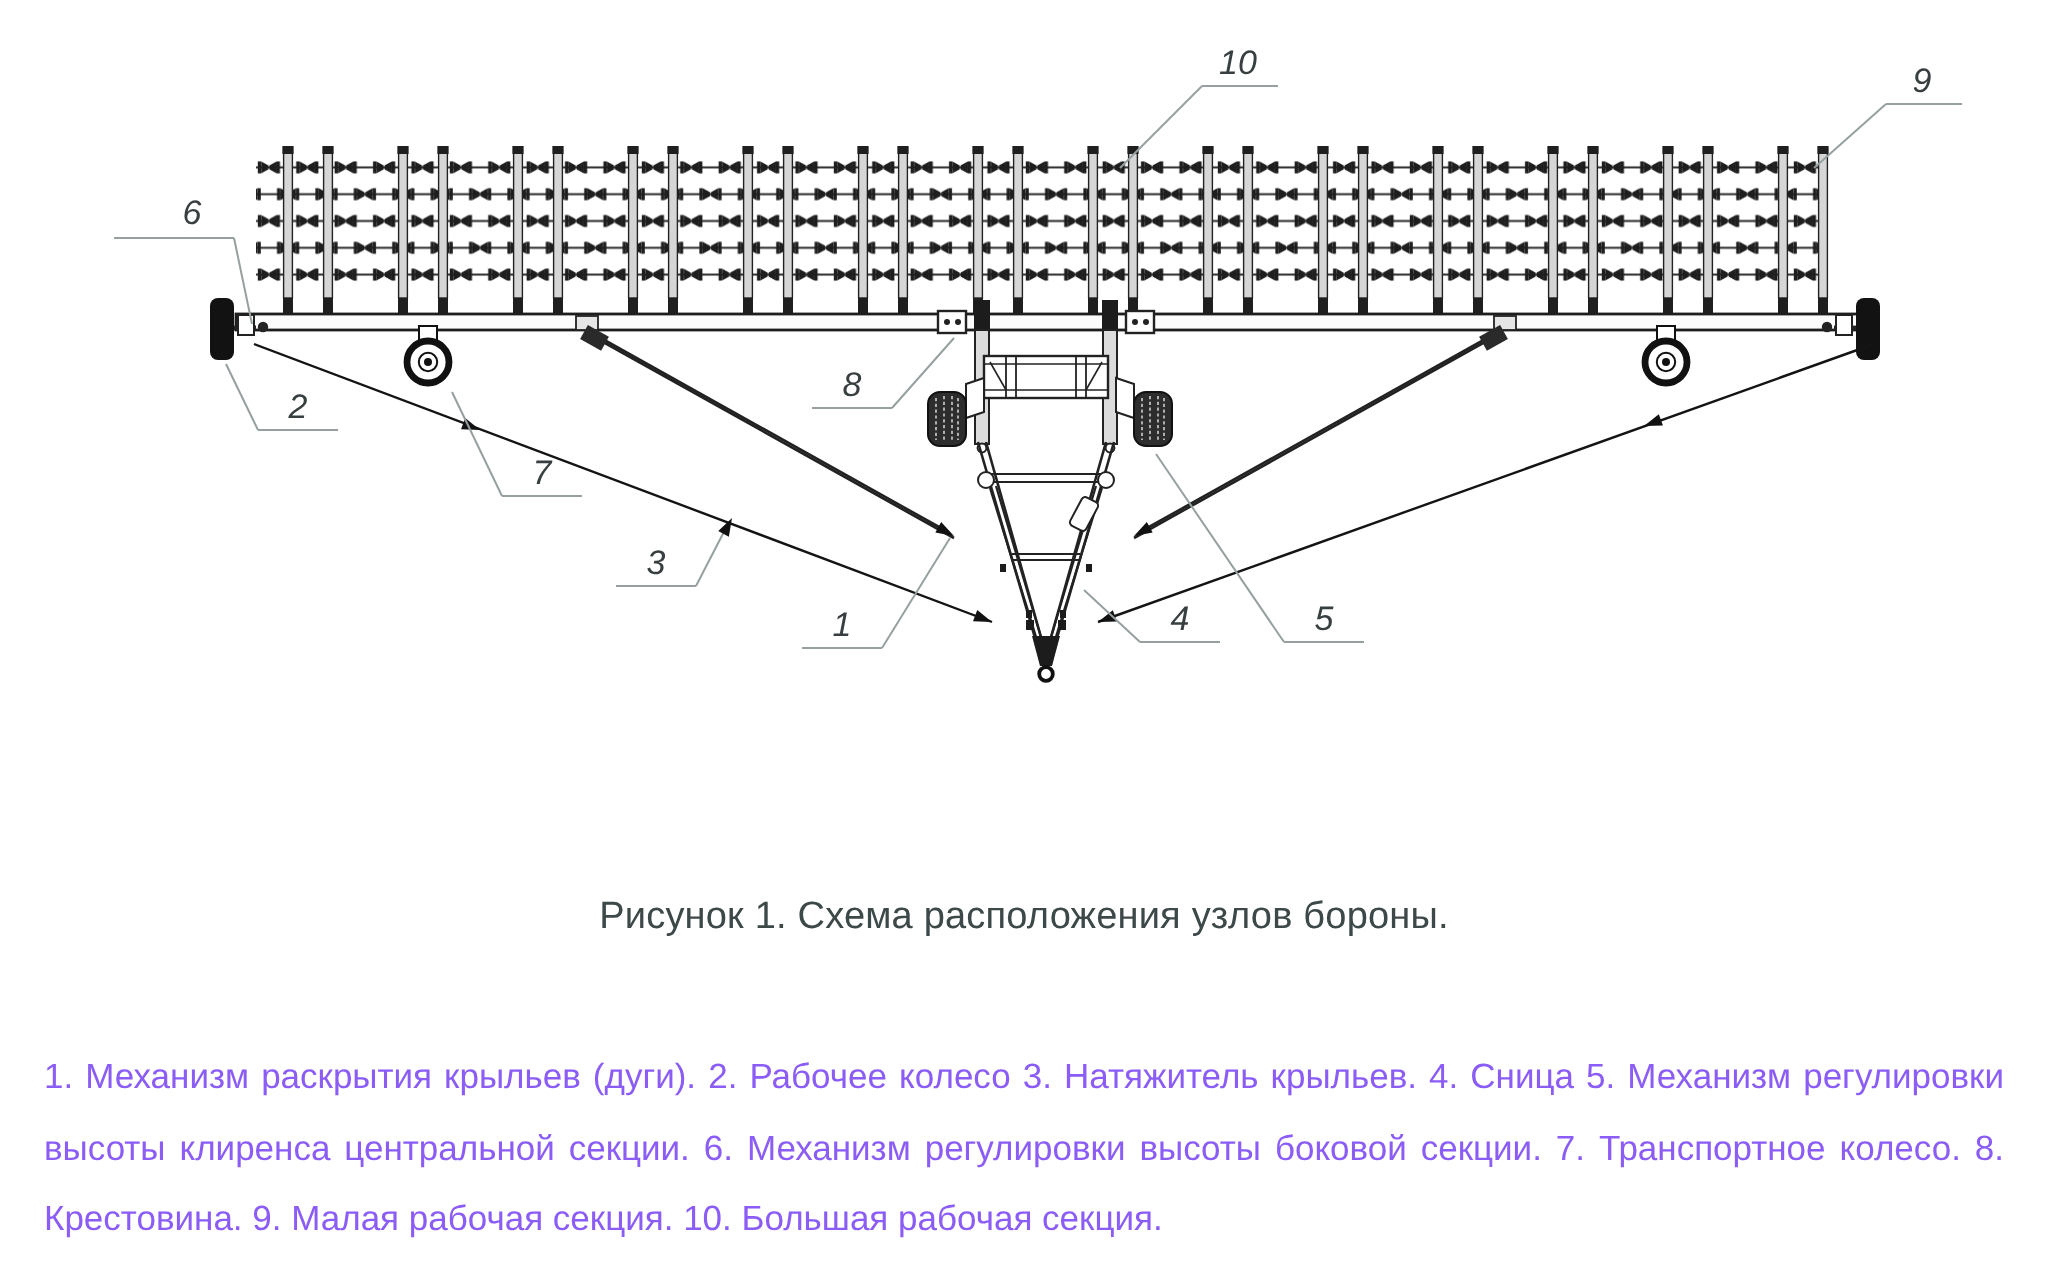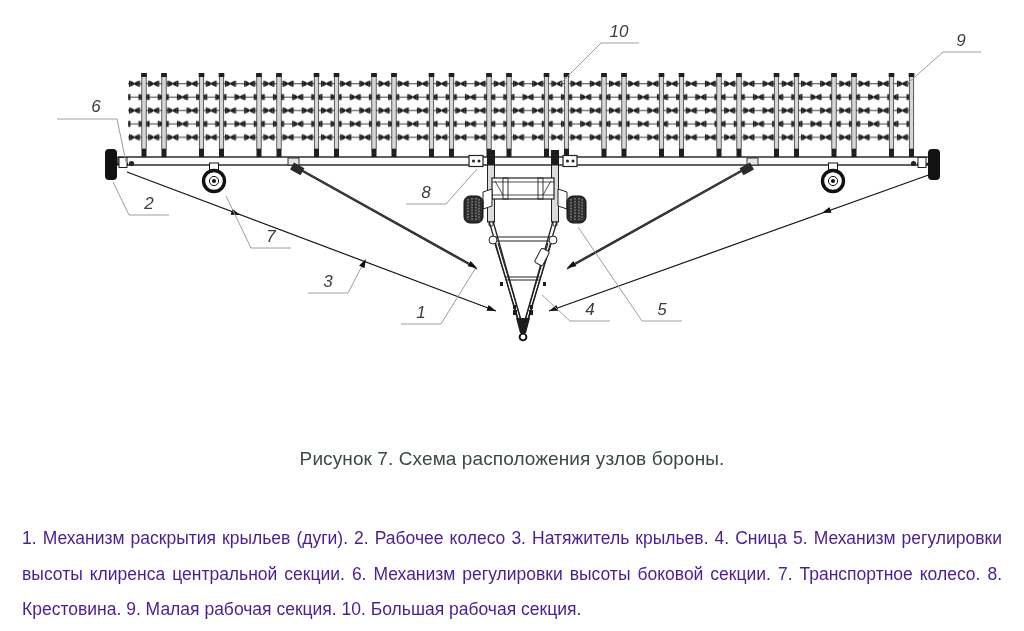--- a/index.html
+++ b/index.html
@@ -36,21 +36,21 @@
   }
   p.legend {
     margin: 0;
     position: absolute;
     left: 22px;
     top: 521px;
     width: 980px;
     font-size: 17.5px;
     line-height: 35.5px;
     text-align: justify;
-    color: #4c1d95;
+    color: #8b5cf6;
   }
   
   .ln   { stroke: #222222; fill: none; }
   .lead { stroke: #96a0a0; stroke-width: 1; fill: none; }
   .num  { font-family: "Liberation Sans", sans-serif; font-style: italic;
           font-size: 17px; fill: #383f40; text-anchor: middle; }
 </style>
 </head>
 <body>
 
@@ -285,18 +285,18 @@
         <line x1="943" y1="52" x2="907" y2="84" class="lead"></line>
         <text x="961" y="46" class="num">9</text>
       </g>
       <g>
         <line x1="601" y1="43" x2="639" y2="43" class="lead"></line>
         <line x1="601" y1="43" x2="560" y2="84" class="lead"></line>
         <text x="619" y="37" class="num">10</text>
       </g>
     </svg>
 
-    <figcaption class="caption">Рисунок 7. Схема расположения узлов бороны.</figcaption>
+    <figcaption class="caption">Рисунок 1. Схема расположения узлов бороны.</figcaption>
   </figure>
 
   <p class="legend">1. Механизм раскрытия крыльев (дуги). 2. Рабочее колесо 3. Натяжитель крыльев. 4. Сница 5. Механизм регулировки высоты клиренса центральной секции. 6. Механизм регулировки высоты боковой секции. 7. Транспортное колесо. 8. Крестовина. 9. Малая рабочая секция. 10. Большая рабочая секция.</p>
 
 </main>
 
 </body></html>

